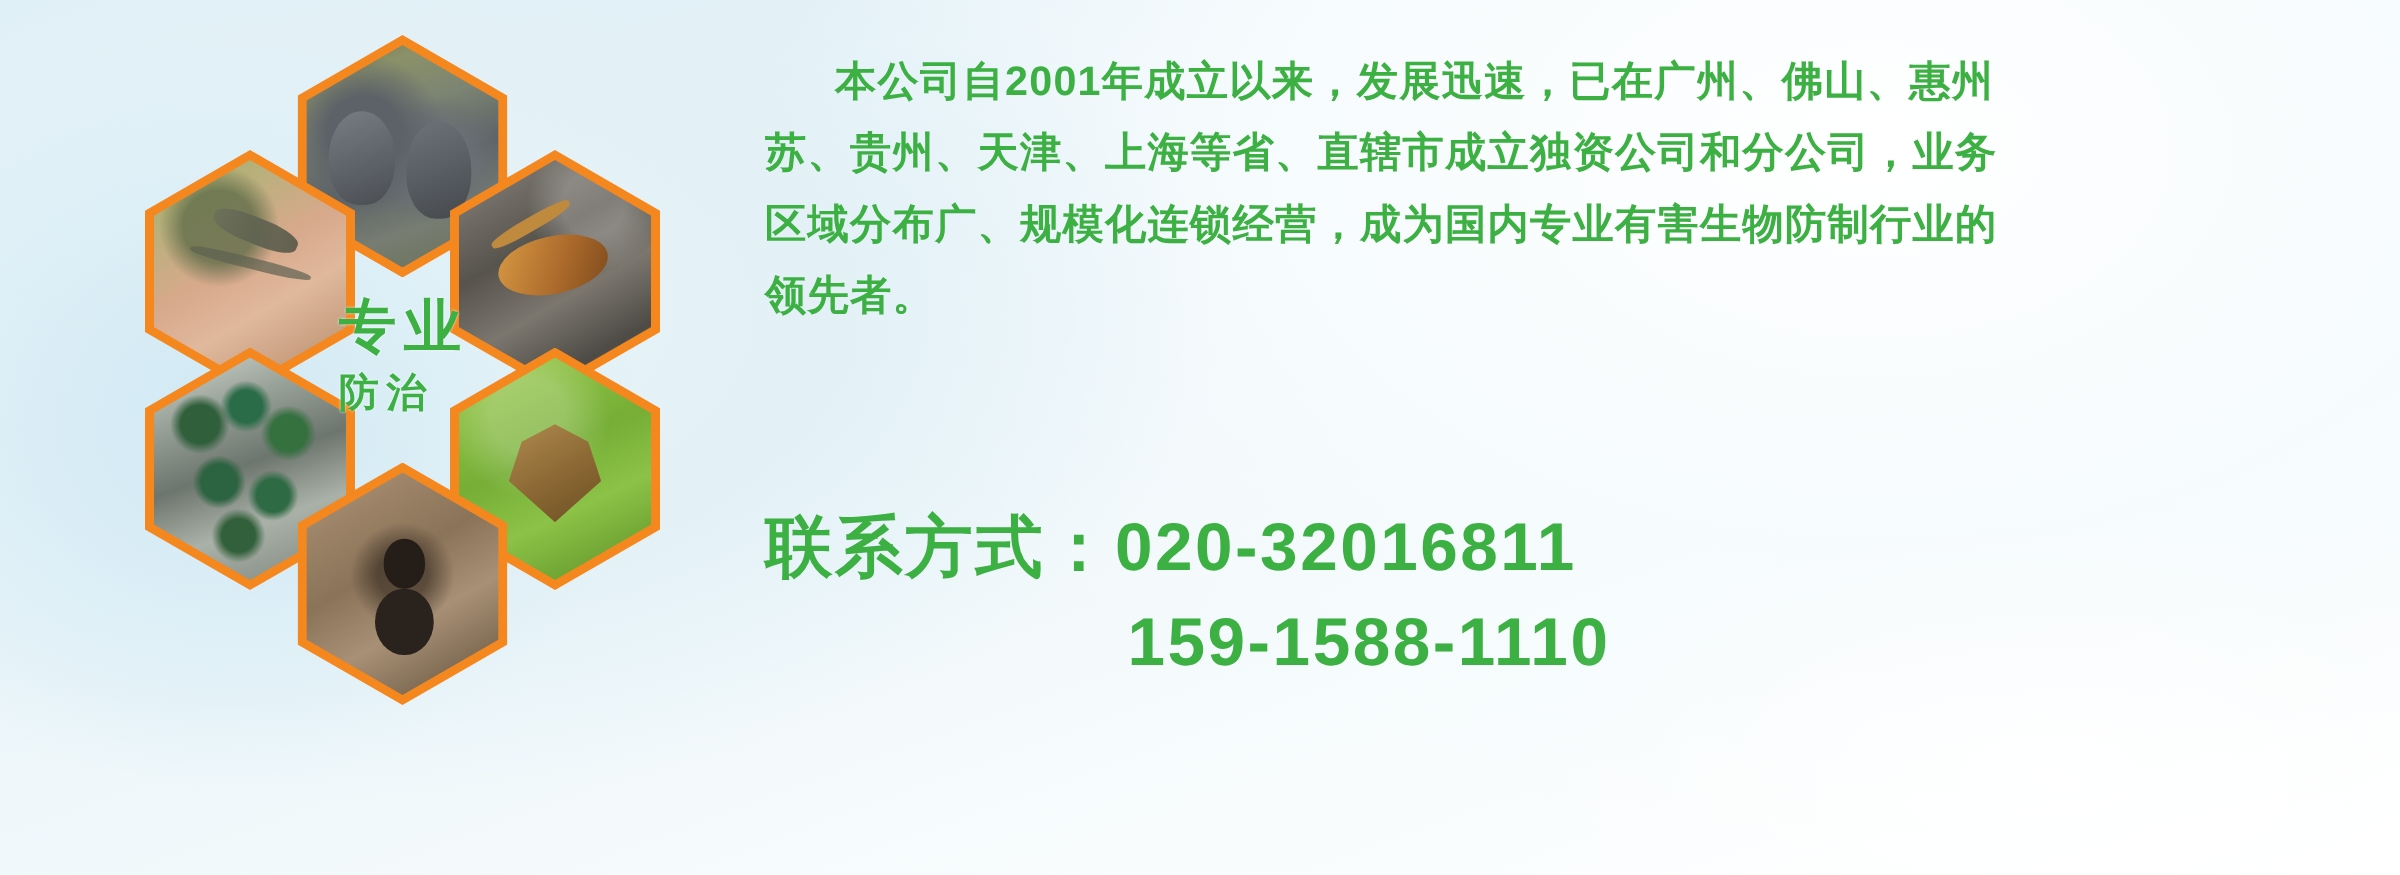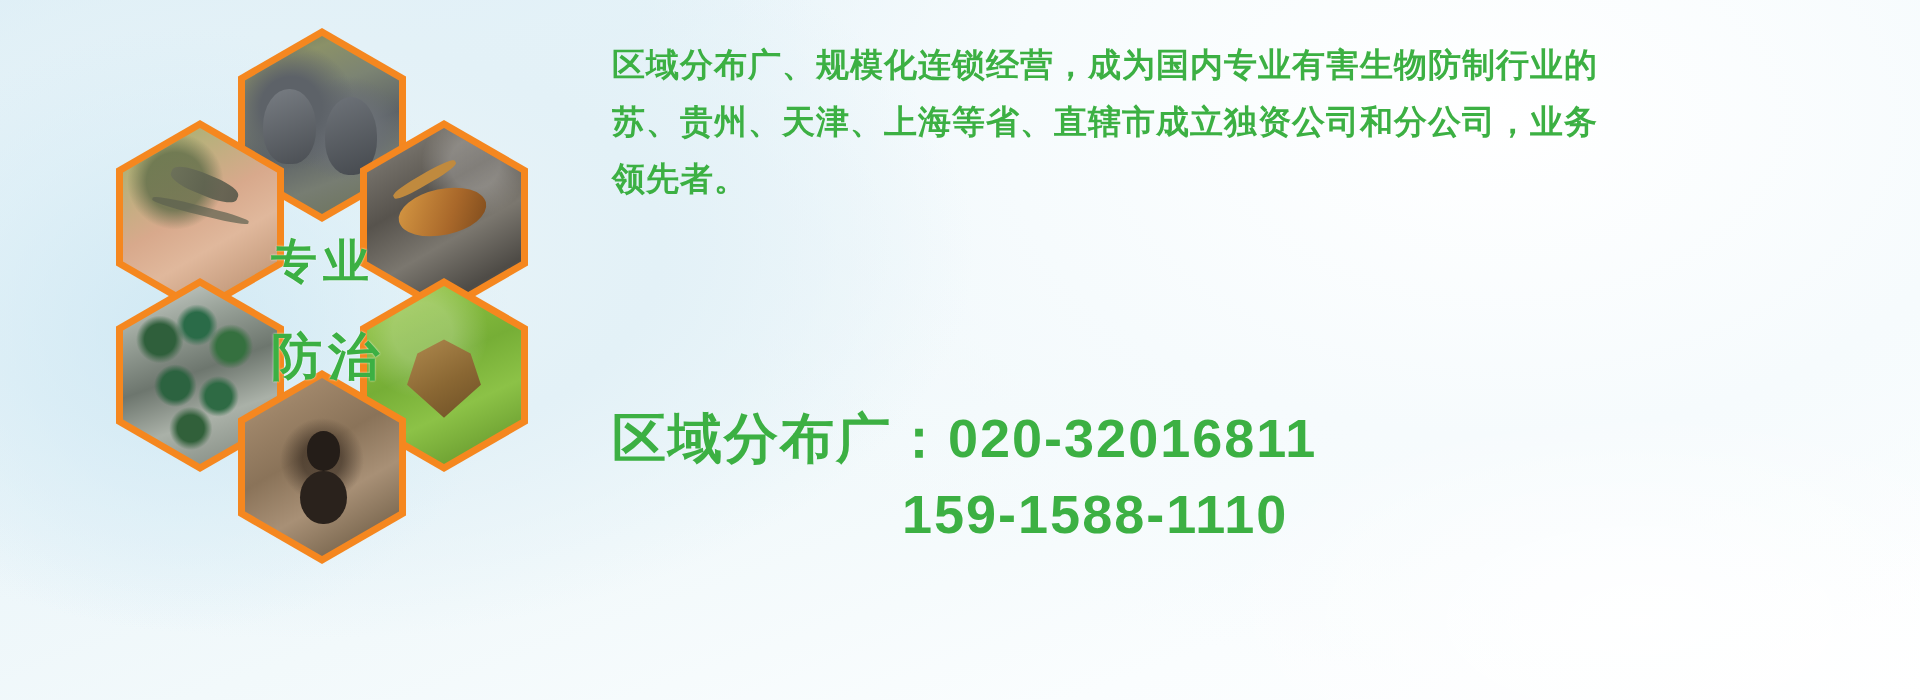--- a/index.html
+++ b/index.html
@@ -124,21 +124,21 @@
 
   
   .hex-word{
     position:absolute;font-weight:bold;color:#3cb043;
     font-family:"Liberation Sans","DejaVu Sans",sans-serif;
     letter-spacing:6px;line-height:1;white-space:nowrap;
     text-shadow:0 0 2px rgba(255,255,255,.9);
     margin-top:23px;
   }
   #word1{left:271px;top:215px;font-size:46px;}
-  #word2{left:271px;top:308px;font-size:51px;}
+  #word2{left:271px;top:275px;font-size:32px;}
 
   
   .copy{
     position:absolute;left:612px;top:36px;width:1300px;
     color:#3cb043;font-size:33px;line-height:57px;font-weight:bold;
     font-family:"Liberation Sans","DejaVu Sans",sans-serif;
     letter-spacing:1px;
   }
   .copy p{margin:0;white-space:nowrap;}
   .copy p.indent{text-indent:56px;}
@@ -193,23 +193,24 @@
       <div class="inner">
         <div class="ph ph-ant"></div>
       </div>
     </div>
   </div>
 
   <div class="hex-word" id="word1">专业</div>
   <div class="hex-word" id="word2">防治</div>
 
   <div class="copy">
+    <p class="indent">本公司自2001年成立以来，发展迅速，已在广州、佛山、惠州</p>
+    <p>苏、贵州、天津、上海等省、直辖市成立独资公司和分公司，业务</p>
     <p>区域分布广、规模化连锁经营，成为国内专业有害生物防制行业的</p>
-    <p>苏、贵州、天津、上海等省、直辖市成立独资公司和分公司，业务</p>
     <p>领先者。</p>
   </div>
 
   <div class="contact">
-    <div class="line1"><span>区域分布广：</span><span>020-32016811</span></div>
+    <div class="line1"><span>联系方式：</span><span>020-32016811</span></div>
     <div class="line2"><span>159-1588-1110</span></div>
   </div>
 
 </div>
 
 </body></html>

